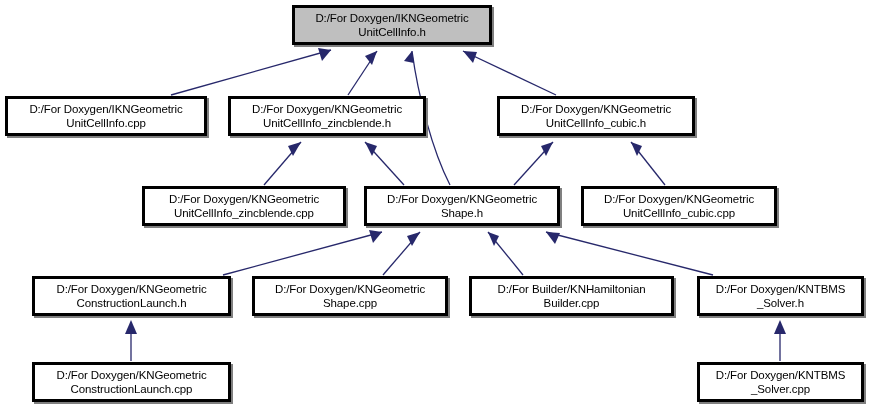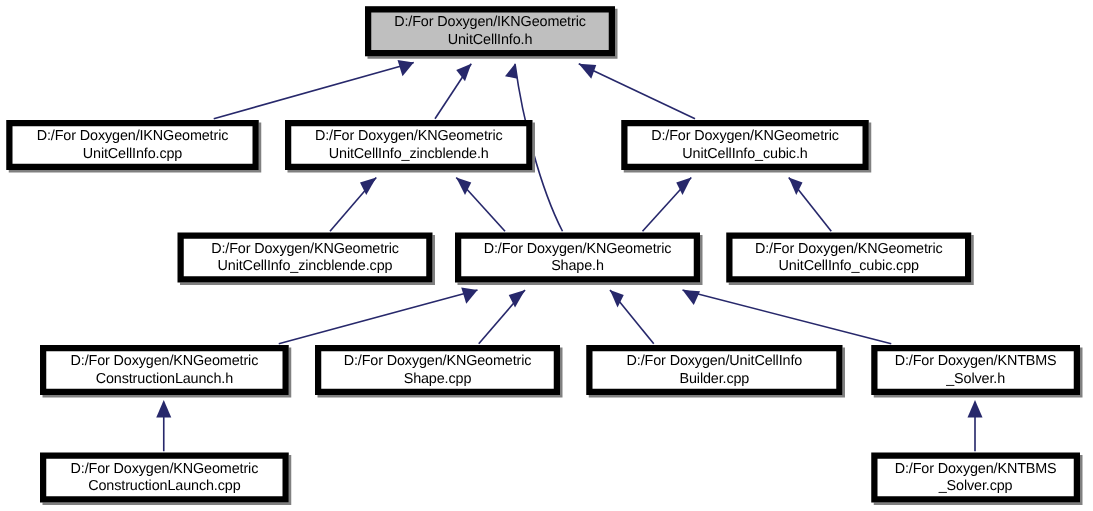--- a/index.html
+++ b/index.html
@@ -20,21 +20,21 @@
     left: 0;
     top: 0;
     width: 874px;
     height: 409px;
     pointer-events: none;
   }
   .node {
     position: absolute;
     box-sizing: border-box;
     background: #ffffff;
-    border: 5px solid #ef4444;
+    border: 3px solid #ef4444;
     box-shadow: 2px 2px 0 0 #808080;
     display: flex;
     align-items: center;
     justify-content: center;
     text-align: center;
     color: #000000;
     font-size: 11.5px;
     line-height: 14px;
     letter-spacing: -0.1px;
     white-space: pre-line;
@@ -98,21 +98,21 @@
     <div class="node" style="left: 142px; top: 186px; width: 204px; height: 40px; background: rgb(255, 255, 255); border-color: rgb(0, 0, 0); box-shadow: rgb(128, 128, 128) 2px 2px 0px 0px;">D:/For Doxygen/KNGeometric
 UnitCellInfo_zincblende.cpp</div>
     <div class="node" style="left: 364px; top: 186px; width: 196px; height: 40px; background: rgb(255, 255, 255); border-color: rgb(0, 0, 0); box-shadow: rgb(128, 128, 128) 2px 2px 0px 0px;">D:/For Doxygen/KNGeometric
 Shape.h</div>
     <div class="node" style="left: 581px; top: 186px; width: 196px; height: 40px; background: rgb(255, 255, 255); border-color: rgb(0, 0, 0); box-shadow: rgb(128, 128, 128) 2px 2px 0px 0px;">D:/For Doxygen/KNGeometric
 UnitCellInfo_cubic.cpp</div>
     <div class="node" style="left: 32px; top: 276px; width: 199px; height: 40px; background: rgb(255, 255, 255); border-color: rgb(0, 0, 0); box-shadow: rgb(128, 128, 128) 2px 2px 0px 0px;">D:/For Doxygen/KNGeometric
 ConstructionLaunch.h</div>
     <div class="node" style="left: 252px; top: 276px; width: 196px; height: 40px; background: rgb(255, 255, 255); border-color: rgb(0, 0, 0); box-shadow: rgb(128, 128, 128) 2px 2px 0px 0px;">D:/For Doxygen/KNGeometric
 Shape.cpp</div>
-    <div class="node" style="left: 469px; top: 276px; width: 205px; height: 40px; background: rgb(255, 255, 255); border-color: rgb(0, 0, 0); box-shadow: rgb(128, 128, 128) 2px 2px 0px 0px;">D:/For Doxygen/UnitCellInfo
+    <div class="node" style="left: 469px; top: 276px; width: 205px; height: 40px; background: rgb(255, 255, 255); border-color: rgb(0, 0, 0); box-shadow: rgb(128, 128, 128) 2px 2px 0px 0px;">D:/For Builder/KNHamiltonian
 Builder.cpp</div>
     <div class="node" style="left: 697px; top: 276px; width: 167px; height: 40px; background: rgb(255, 255, 255); border-color: rgb(0, 0, 0); box-shadow: rgb(128, 128, 128) 2px 2px 0px 0px;">D:/For Doxygen/KNTBMS
 _Solver.h</div>
     <div class="node" style="left: 32px; top: 362px; width: 199px; height: 40px; background: rgb(255, 255, 255); border-color: rgb(0, 0, 0); box-shadow: rgb(128, 128, 128) 2px 2px 0px 0px;">D:/For Doxygen/KNGeometric
 ConstructionLaunch.cpp</div>
     <div class="node" style="left: 697px; top: 362px; width: 167px; height: 40px; background: rgb(255, 255, 255); border-color: rgb(0, 0, 0); box-shadow: rgb(128, 128, 128) 2px 2px 0px 0px;">D:/For Doxygen/KNTBMS
 _Solver.cpp</div>
   </div>
 
 </body></html>

